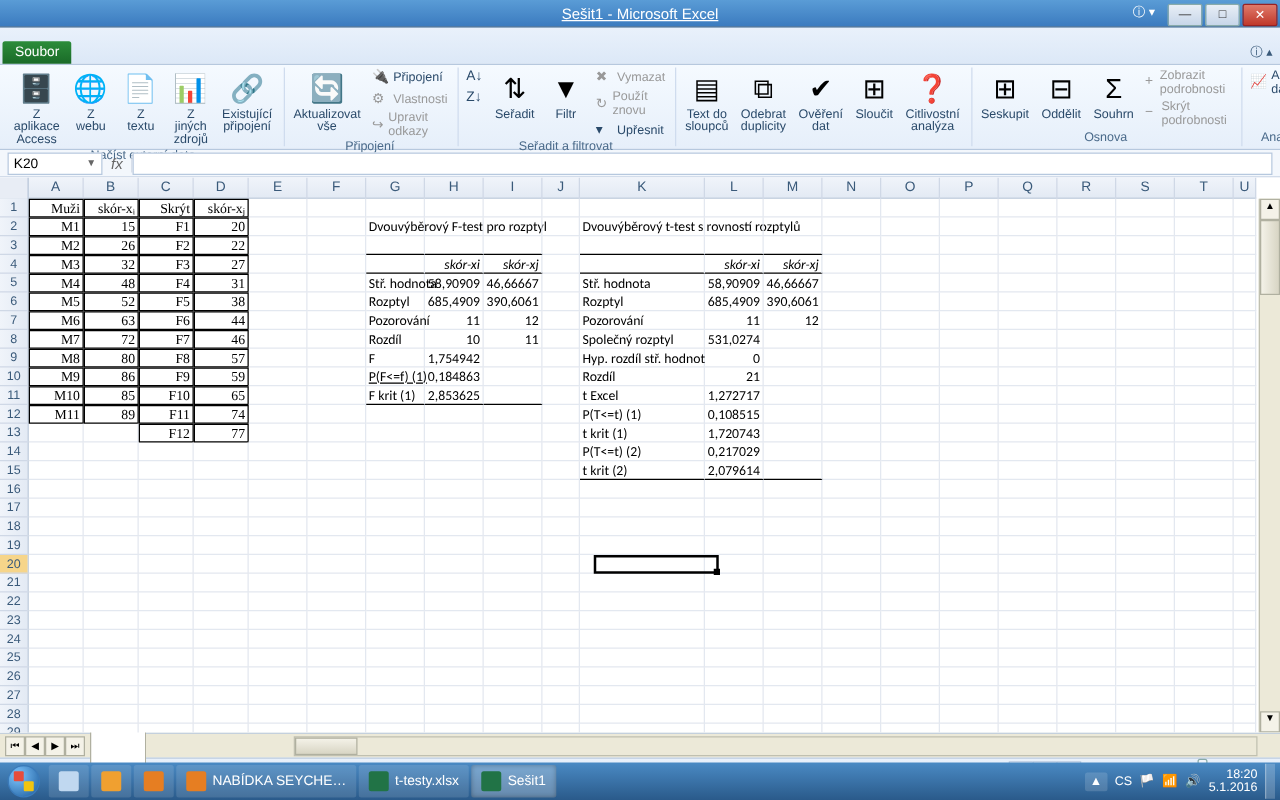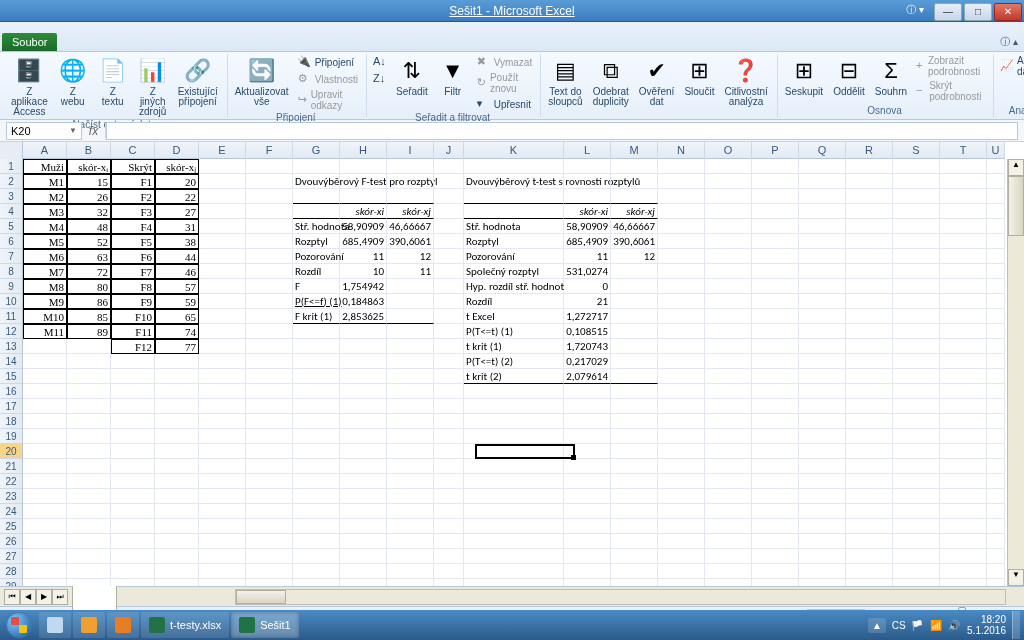--- a/index.html
+++ b/index.html
@@ -1045,20 +1045,24 @@
       <div class="tbtn">
         <div class="tic" style="background: rgb(192, 216, 240);"></div>
       </div>
       <div class="tbtn">
         <div class="tic" style="background: rgb(240, 160, 48);"></div>
       </div>
       <div class="tbtn">
         <div class="tic" style="background: rgb(230, 126, 34);"></div>
       </div>
       <div class="tbtn">
+        <div class="tic" style="background: rgb(230, 126, 34);"></div>
+        <span>NABÍDKA SEYCHE…</span>
+      </div>
+      <div class="tbtn">
         <div class="tic" style="background: rgb(33, 115, 70);"></div>
         <span>t-testy.xlsx</span>
       </div>
       <div class="tbtn active">
         <div class="tic" style="background: rgb(33, 115, 70);"></div>
         <span>Sešit1</span>
       </div>
     </div>
   <div class="tray">
     <span class="up">▲</span>

